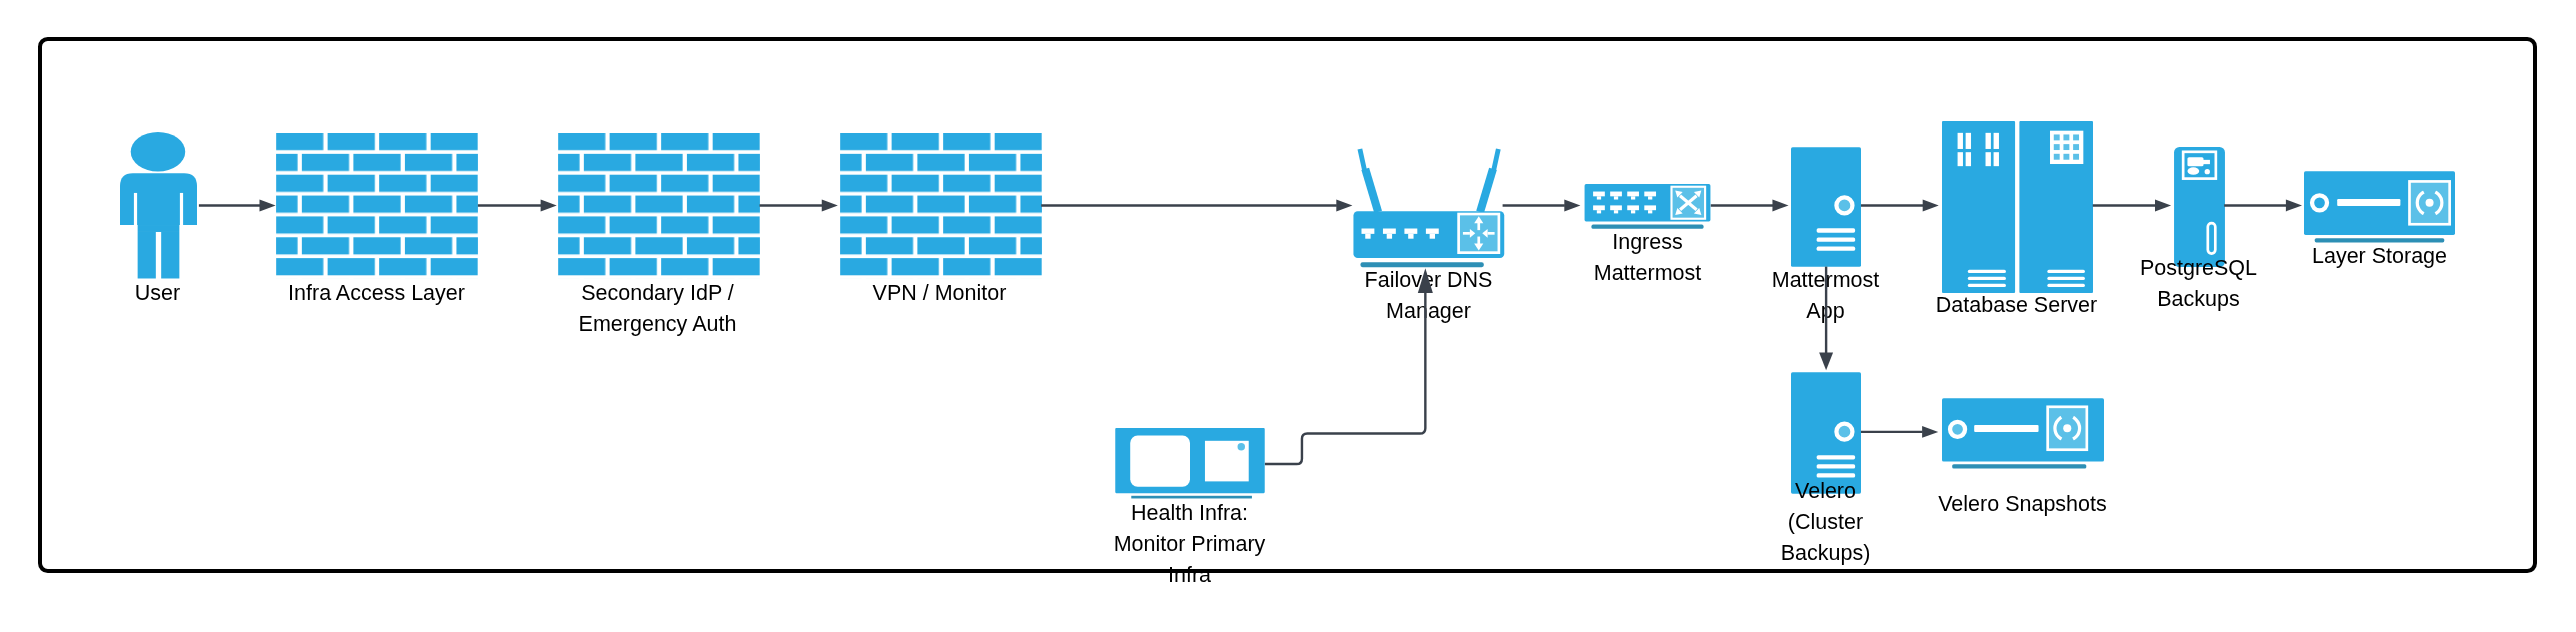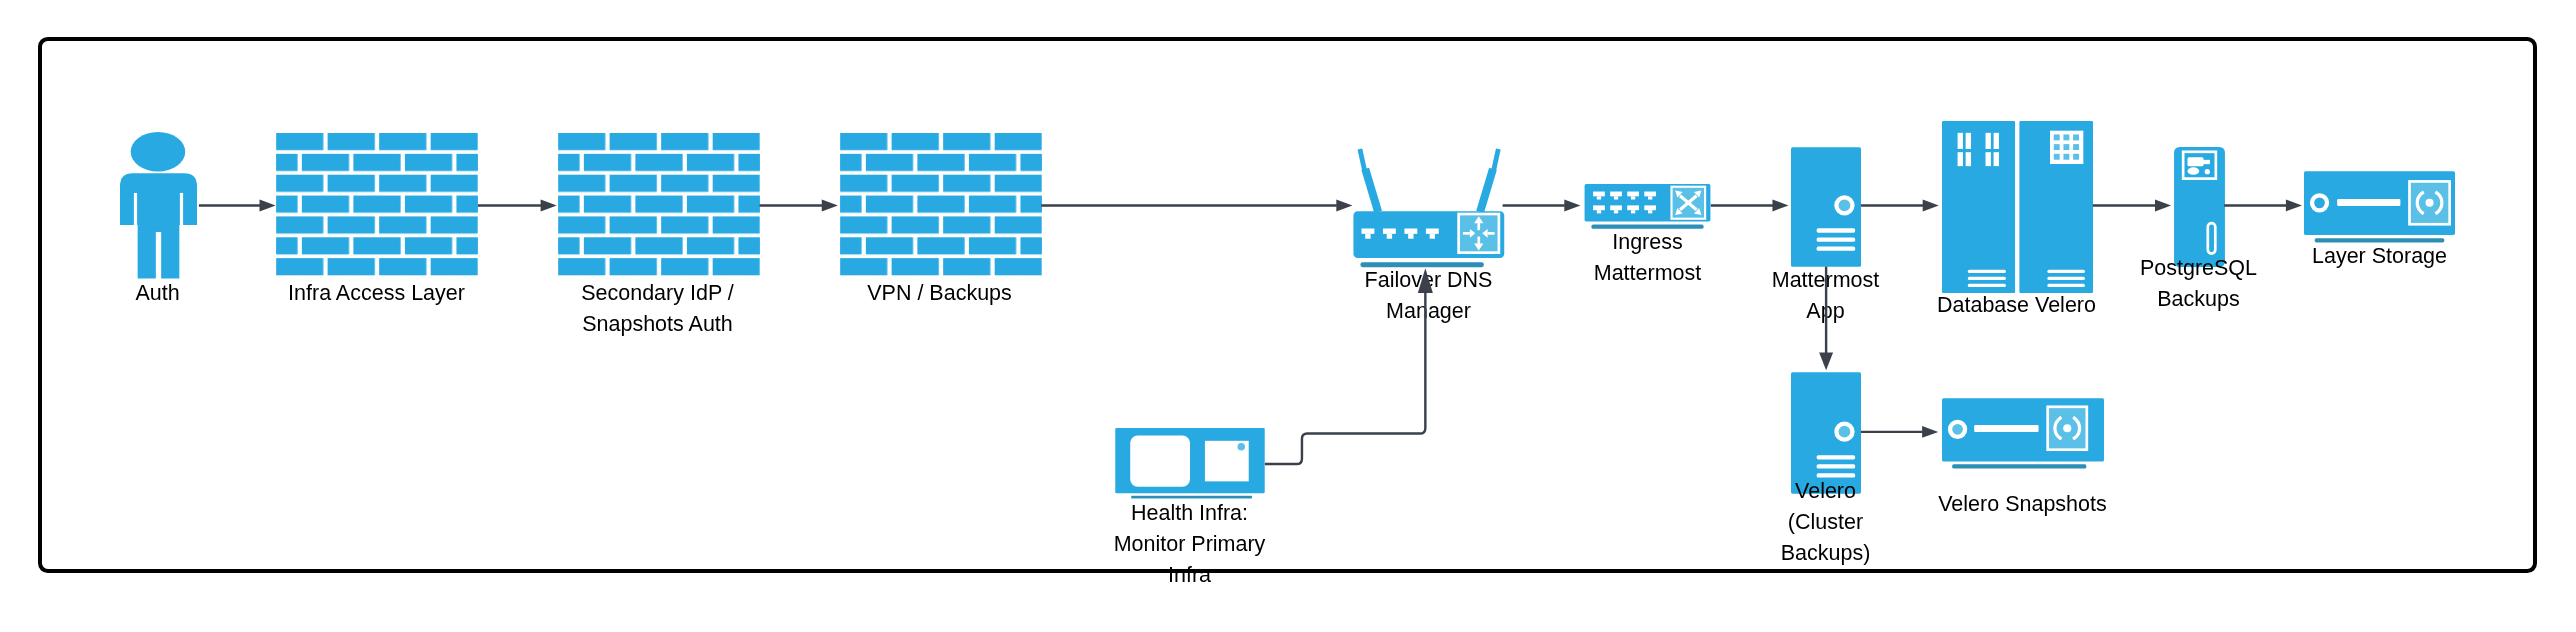--- a/index.html
+++ b/index.html
@@ -218,32 +218,32 @@
   <circle cx="29" cy="58" r="14" fill="#5BC0E8" stroke="#fff" stroke-width="8"></circle>
   <rect x="60" y="50" width="120" height="13" rx="2" fill="#fff"></rect>
   <rect x="197" y="16" width="73" height="80" fill="#5BC0E8" stroke="#fff" stroke-width="5"></rect>
   <circle cx="233.5" cy="56" r="23" fill="none" stroke="#fff" stroke-width="6"></circle>
   <polygon points="233.5,56 218,27 249,27" fill="#5BC0E8"></polygon>
   <polygon points="233.5,56 218,85 249,85" fill="#5BC0E8"></polygon>
   <circle cx="233.5" cy="56" r="7.5" fill="#fff"></circle>
   <rect x="19" y="123" width="250" height="8" rx="3" fill="#2D8FB5"></rect>
 </svg>
 
-<div class="lbl" style="left:158px;top:278px">Auth</div>
+<div class="lbl" style="left:158px;top:278px">User</div>
 <div class="lbl" style="left:377px;top:278px">Infra Access Layer</div>
 <div class="lbl" style="left:658px;top:278px">Secondary IdP /
-Snapshots Auth</div>
-<div class="lbl" style="left:940px;top:278px">VPN / Backups</div>
+Emergency Auth</div>
+<div class="lbl" style="left:940px;top:278px">VPN / Monitor</div>
 <div class="lbl" style="left:1429px;top:265px">Failover DNS
 Manager</div>
 <div class="lbl" style="left:1648px;top:227px">Ingress
 Mattermost</div>
 <div class="lbl" style="left:1826px;top:265px">Mattermost
 App</div>
-<div class="lbl" style="left:2017px;top:290px">Database Velero</div>
+<div class="lbl" style="left:2017px;top:290px">Database Server</div>
 <div class="lbl" style="left:2199px;top:253px">PostgreSQL
 Backups</div>
 <div class="lbl" style="left:2380px;top:241px">Layer Storage</div>
 <div class="lbl" style="left:1190px;top:498px">Health Infra:
 Monitor Primary
 Infra</div>
 <div class="lbl" style="left:1826px;top:476px">Velero
 (Cluster
 Backups)</div>
 <div class="lbl" style="left:2023px;top:489px">Velero Snapshots</div>

